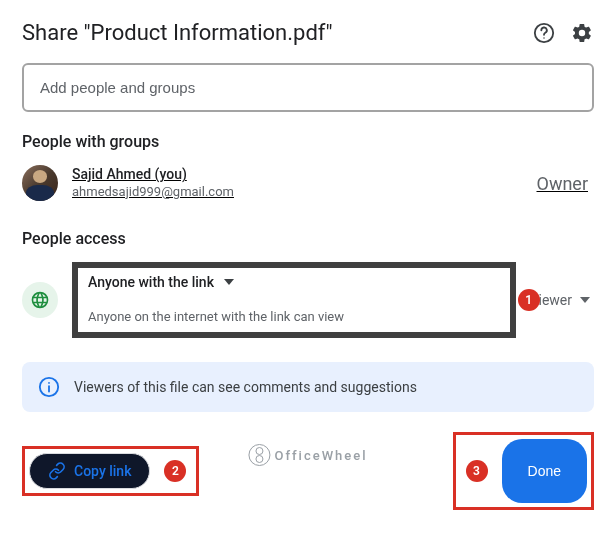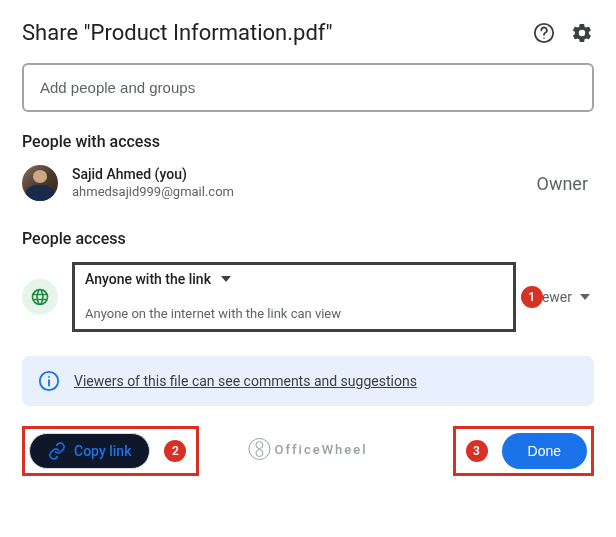--- a/index.html
+++ b/index.html
@@ -52,20 +52,21 @@
     font-size: 16px;
     color: #202124;
     font-weight: 500;
     margin-bottom: 14px;
   }
   .person-row {
     display: flex;
     align-items: center;
     gap: 14px;
     margin-bottom: 28px;
+    text-decoration: underline;
   }
   .avatar {
     width: 36px;
     height: 36px;
     border-radius: 50%;
     background: linear-gradient(135deg, #8b6f5c 0%, #4a3a2e 50%, #3a2418 100%);
     flex-shrink: 0;
     position: relative;
     overflow: hidden;
   }
@@ -121,21 +122,21 @@
     align-items: center;
     justify-content: center;
     color: #1e8e3e;
     flex-shrink: 0;
   }
   .access-box {
     flex: 1;
     position: relative;
   }
   .access-outline {
-    border: 3px solid #404040;
+    border: 6px solid #404040;
     padding: 6px 10px 8px 10px;
     position: relative;
   }
   .access-selector {
     display: flex;
     align-items: center;
     gap: 10px;
     font-size: 14px;
     color: #202124;
     font-weight: 500;
@@ -174,21 +175,20 @@
   .info-banner {
     margin-top: 24px;
     background: #e8f0fe;
     border-radius: 8px;
     padding: 14px 16px;
     display: flex;
     align-items: center;
     gap: 14px;
     font-size: 14px;
     color: #3c4043;
-    text-decoration: underline;
   }
   .info-icon {
     color: #1a73e8;
     flex-shrink: 0;
   }
   .footer {
     margin-top: 20px;
     display: flex;
     align-items: center;
     justify-content: space-between;
@@ -219,21 +219,21 @@
     padding: 4px 4px 4px 10px;
     display: flex;
     align-items: center;
     gap: 14px;
   }
   .done-btn {
     background: #1a73e8;
     color: #fff;
     font-size: 14px;
     font-weight: 500;
-    padding: 10px 26px;
+    padding: 24px 26px;
     border: none;
     border-radius: 20px;
     cursor: pointer;
   }
   .watermark {
     position: absolute;
     left: 50%;
     transform: translateX(-50%);
     display: flex;
     align-items: center;
@@ -283,21 +283,21 @@
     <div class="icon-btn">
       <svg width="22" height="22" viewBox="0 0 24 24" fill="currentColor">
           <path d="M19.4 13a7.5 7.5 0 0 0 .1-1 7.5 7.5 0 0 0-.1-1l2.1-1.6a.5.5 0 0 0 .1-.6l-2-3.5a.5.5 0 0 0-.6-.2l-2.5 1a7.3 7.3 0 0 0-1.7-1l-.4-2.6a.5.5 0 0 0-.5-.4h-4a.5.5 0 0 0-.5.4L9 5.1a7.3 7.3 0 0 0-1.7 1l-2.5-1a.5.5 0 0 0-.6.2l-2 3.5a.5.5 0 0 0 .1.6L4.4 11a7.5 7.5 0 0 0-.1 1 7.5 7.5 0 0 0 .1 1l-2.1 1.6a.5.5 0 0 0-.1.6l2 3.5a.5.5 0 0 0 .6.2l2.5-1a7.3 7.3 0 0 0 1.7 1l.4 2.6a.5.5 0 0 0 .5.4h4a.5.5 0 0 0 .5-.4l.4-2.6a7.3 7.3 0 0 0 1.7-1l2.5 1a.5.5 0 0 0 .6-.2l2-3.5a.5.5 0 0 0-.1-.6Zm-7.4 2.5a3.5 3.5 0 1 1 3.5-3.5 3.5 3.5 0 0 1-3.5 3.5Z"></path>
         </svg>
     </div>
   </div>
 </div>
 
 <input type="text" class="add-input" placeholder="Add people and groups" style="">
 
-<div class="section-title">People with access</div>
+<div class="section-title">People with groups</div>
 
 <div class="person-row">
   <div class="avatar"></div>
   <div class="person-info">
     <div class="person-name">Sajid Ahmed (you)</div>
     <div class="person-email">ahmedsajid999@gmail.com</div>
   </div>
   <div class="role">Owner</div>
 </div>
 

